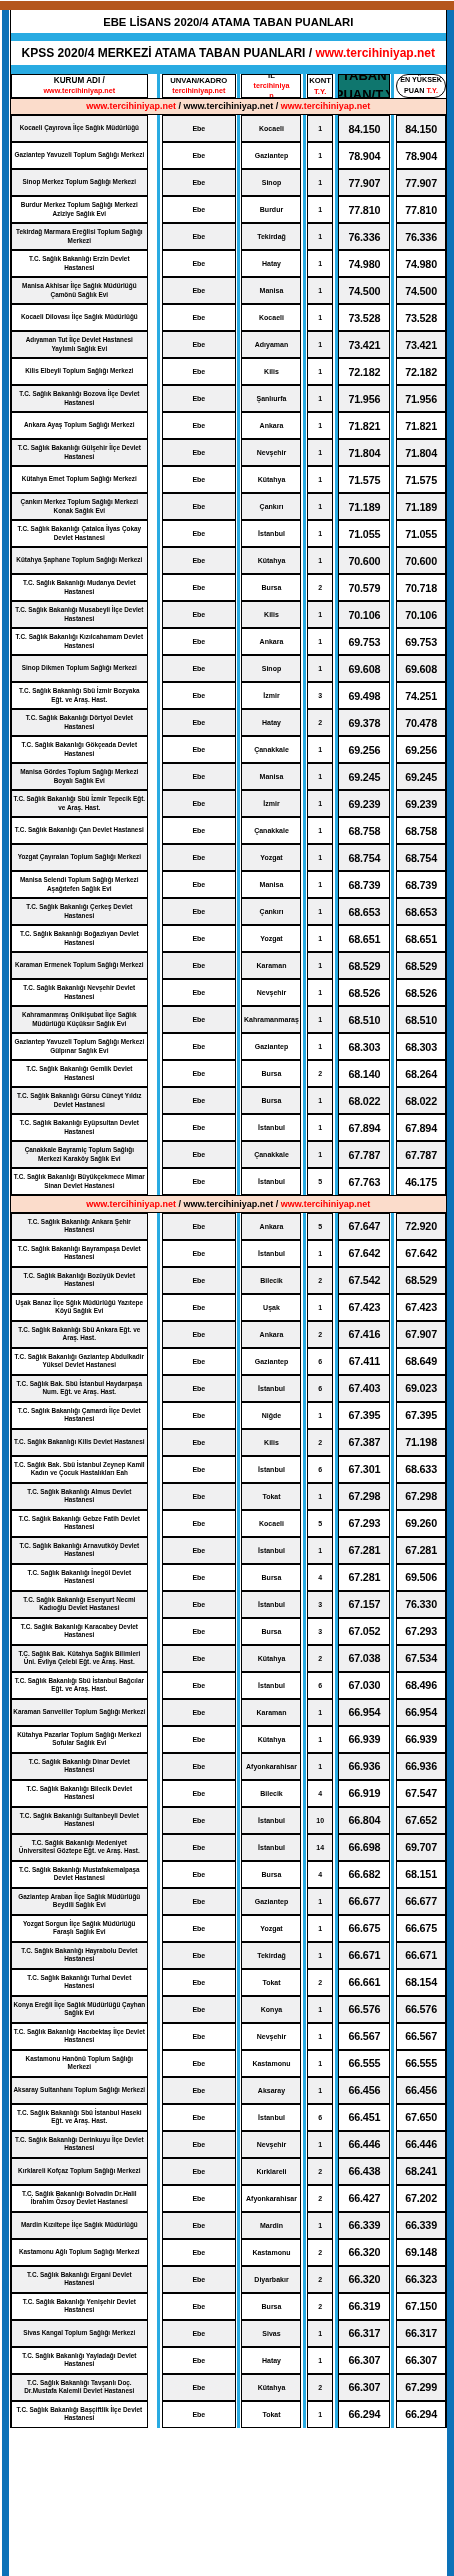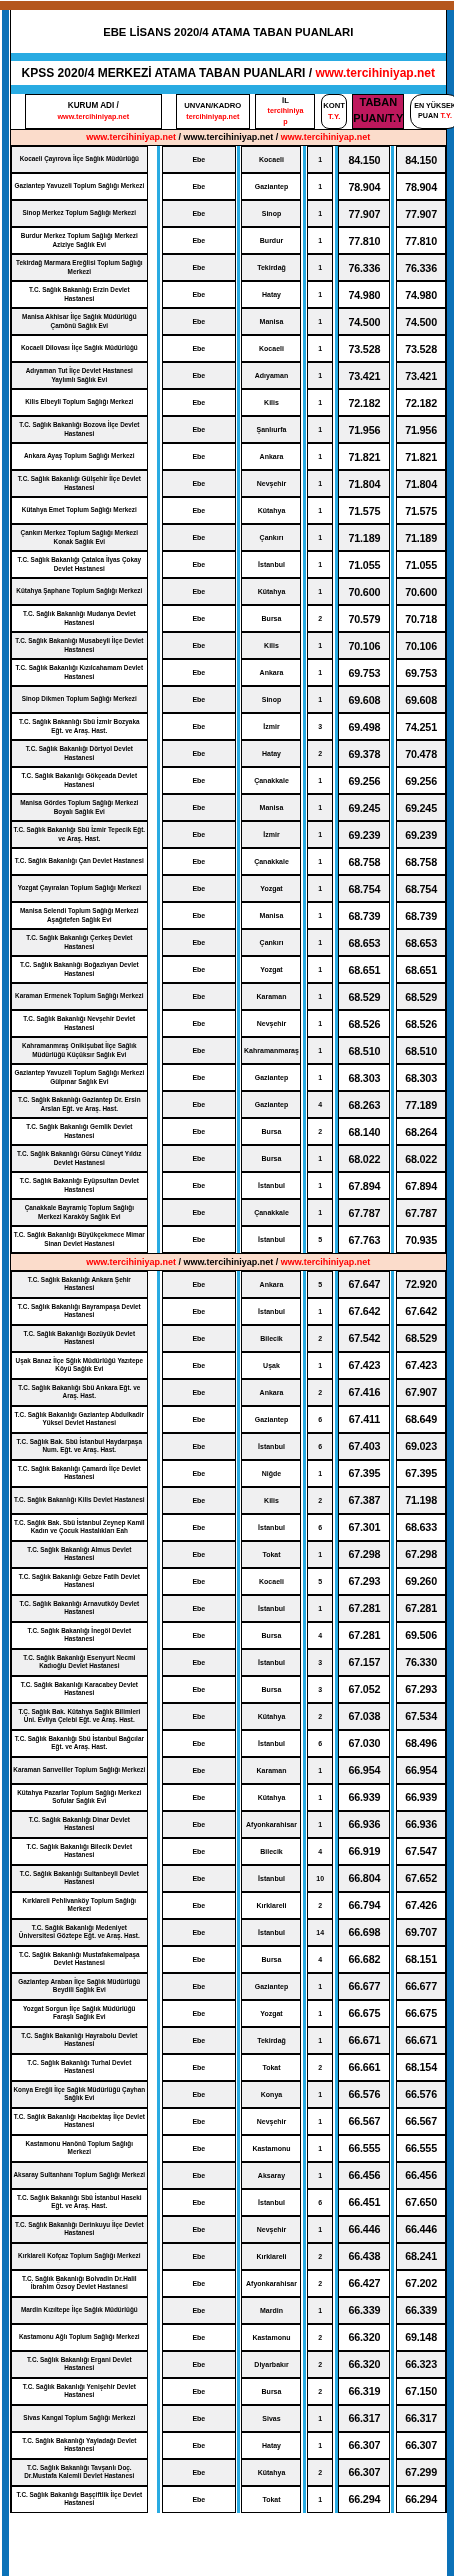--- a/index.html
+++ b/index.html
@@ -3,40 +3,40 @@
 <meta charset="utf-8">
 <style>
   html,body{margin:0;padding:0;background:#ffffff;}
   .page{position:relative;width:455px;height:2626px;background:#ffffff;overflow:hidden;
         font-family:"Liberation Sans",sans-serif;font-weight:700;color:#000;}
   .topbar{position:absolute;top:1px;left:0;width:455px;height:9.3px;background:#B5571D;}
   .sidebar-left{position:absolute;top:10.3px;left:1.5px;width:7.2px;bottom:0;background:#0C72B8;}
   .sidebar-right{position:absolute;top:10.3px;left:447px;width:7.7px;bottom:0;background:#0C72B8;}
   .content{position:absolute;top:10.3px;left:9.8px;width:435px;background:#ffffff;
            border-left:1px solid #000;border-right:1px solid #000;}
-  .doc-title{height:43px;display:flex;align-items:center;justify-content:center;
+  .doc-title{height:23px;display:flex;align-items:center;justify-content:center;
              font-size:11.3px;letter-spacing:0;}
   .cyan-stripe{height:8.2px;background:#29ABE2;}
   .kpss-line{height:24px;display:flex;align-items:center;justify-content:center;font-size:12px;white-space:pre;}
   .red{color:#FF0000;}
   .table-body{position:relative;background:#ffffff;}
   .vstripe{position:absolute;top:0;bottom:0;width:3.6px;background:#29ABE2;z-index:0;}
   .vs1{left:146px;} .vs2{left:226px;} .vs3{left:292px;} .vs4{left:324px;} .vs5{left:380px;}
   .grid{position:relative;z-index:1;display:grid;
         grid-template-columns:137px 14px 74px 5.7px 60px 5.7px 26px 5.2px 52px 5.7px 50px;}
   .cell{border:0.5px solid #000;background:#fff;display:flex;flex-direction:column;
         align-items:center;justify-content:center;text-align:center;overflow:hidden;
         padding:0 1.5px;box-sizing:border-box;line-height:1.3;}
-  .hdr{height:35px;margin-left:14px;}
+  .hdr{height:24px;}
   .hdr .cell{line-height:1.45;}
   .h-kurum{grid-column:1;font-size:8.2px;}
   .h-unvan{grid-column:3;font-size:7.7px;}
   .h-il{grid-column:5;font-size:7.7px;line-height:1.4;}
-  .h-kont{grid-column:7;font-size:7.7px;border-radius:8px;}
-  .h-taban{grid-column:9;font-size:11px;background:#be185d;}
+  .h-kont{grid-column:7;font-size:7.7px;}
+  .h-taban{grid-column:9;font-size:13px;background:#0f766e;}
   .h-yuksek{grid-column:11;font-size:7.2px;border-radius:12px;}
   .h-sub{font-size:7.2px;color:#FF0000;}
   .row{height:27px;}
   .row .cell{background:#ffffff;}
   .row.odd .cell{background:#F0F0F1;}
   .c-name{grid-column:1;font-size:6.4px;line-height:1.35;}
   .c-unvan{grid-column:3;font-size:7px;}
   .c-il{grid-column:5;font-size:7px;}
   .c-kont{grid-column:7;font-size:7px;}
   .c-taban{grid-column:9;font-size:10.8px;letter-spacing:-0.2px;}
@@ -368,28 +368,20 @@
           <div class="cell c-yuksek">68.510</div>
         </div>
         <div class="grid row">
           <div class="cell c-name">Gaziantep Yavuzeli Toplum Sağlığı Merkezi Gülpınar Sağlık Evi</div>
           <div class="cell c-unvan">Ebe</div>
           <div class="cell c-il">Gaziantep</div>
           <div class="cell c-kont">1</div>
           <div class="cell c-taban">68.303</div>
           <div class="cell c-yuksek">68.303</div>
         </div>
-        <div class="grid row odd">
-          <div class="cell c-name">T.C. Sağlık Bakanlığı Gaziantep Dr. Ersin Arslan Eğt. ve Araş. Hast.</div>
-          <div class="cell c-unvan">Ebe</div>
-          <div class="cell c-il">Gaziantep</div>
-          <div class="cell c-kont">4</div>
-          <div class="cell c-taban">68.263</div>
-          <div class="cell c-yuksek">77.189</div>
-        </div>
         <div class="grid row">
           <div class="cell c-name">T.C. Sağlık Bakanlığı Gemlik Devlet Hastanesi</div>
           <div class="cell c-unvan">Ebe</div>
           <div class="cell c-il">Bursa</div>
           <div class="cell c-kont">2</div>
           <div class="cell c-taban">68.140</div>
           <div class="cell c-yuksek">68.264</div>
         </div>
         <div class="grid row odd">
           <div class="cell c-name">T.C. Sağlık Bakanlığı Gürsu Cüneyt Yıldız Devlet Hastanesi</div>
@@ -414,21 +406,21 @@
           <div class="cell c-kont">1</div>
           <div class="cell c-taban">67.787</div>
           <div class="cell c-yuksek">67.787</div>
         </div>
         <div class="grid row">
           <div class="cell c-name">T.C. Sağlık Bakanlığı Büyükçekmece Mimar Sinan Devlet Hastanesi</div>
           <div class="cell c-unvan">Ebe</div>
           <div class="cell c-il">İstanbul</div>
           <div class="cell c-kont">5</div>
           <div class="cell c-taban">67.763</div>
-          <div class="cell c-yuksek">70.935</div>
+          <div class="cell c-yuksek">46.175</div>
         </div>
         <div class="sep-row"><span class="red">www.tercihiniyap.net</span><span> / </span><span>www.tercihiniyap.net</span><span> / </span><span class="red">www.tercihiniyap.net</span></div>
         <div class="grid row odd">
           <div class="cell c-name">T.C. Sağlık Bakanlığı Ankara Şehir Hastanesi</div>
           <div class="cell c-unvan">Ebe</div>
           <div class="cell c-il">Ankara</div>
           <div class="cell c-kont">5</div>
           <div class="cell c-taban">67.647</div>
           <div class="cell c-yuksek">72.920</div>
         </div>
@@ -600,28 +592,20 @@
           <div class="cell c-taban">66.919</div>
           <div class="cell c-yuksek">67.547</div>
         </div>
         <div class="grid row odd">
           <div class="cell c-name">T.C. Sağlık Bakanlığı Sultanbeyli Devlet Hastanesi</div>
           <div class="cell c-unvan">Ebe</div>
           <div class="cell c-il">İstanbul</div>
           <div class="cell c-kont">10</div>
           <div class="cell c-taban">66.804</div>
           <div class="cell c-yuksek">67.652</div>
-        </div>
-        <div class="grid row">
-          <div class="cell c-name">Kırklareli Pehlivanköy Toplum Sağlığı Merkezi</div>
-          <div class="cell c-unvan">Ebe</div>
-          <div class="cell c-il">Kırklareli</div>
-          <div class="cell c-kont">2</div>
-          <div class="cell c-taban">66.794</div>
-          <div class="cell c-yuksek">67.426</div>
         </div>
         <div class="grid row odd">
           <div class="cell c-name">T.C. Sağlık Bakanlığı Medeniyet Üniversitesi Göztepe Eğt. ve Araş. Hast.</div>
           <div class="cell c-unvan">Ebe</div>
           <div class="cell c-il">İstanbul</div>
           <div class="cell c-kont">14</div>
           <div class="cell c-taban">66.698</div>
           <div class="cell c-yuksek">69.707</div>
         </div>
         <div class="grid row">

